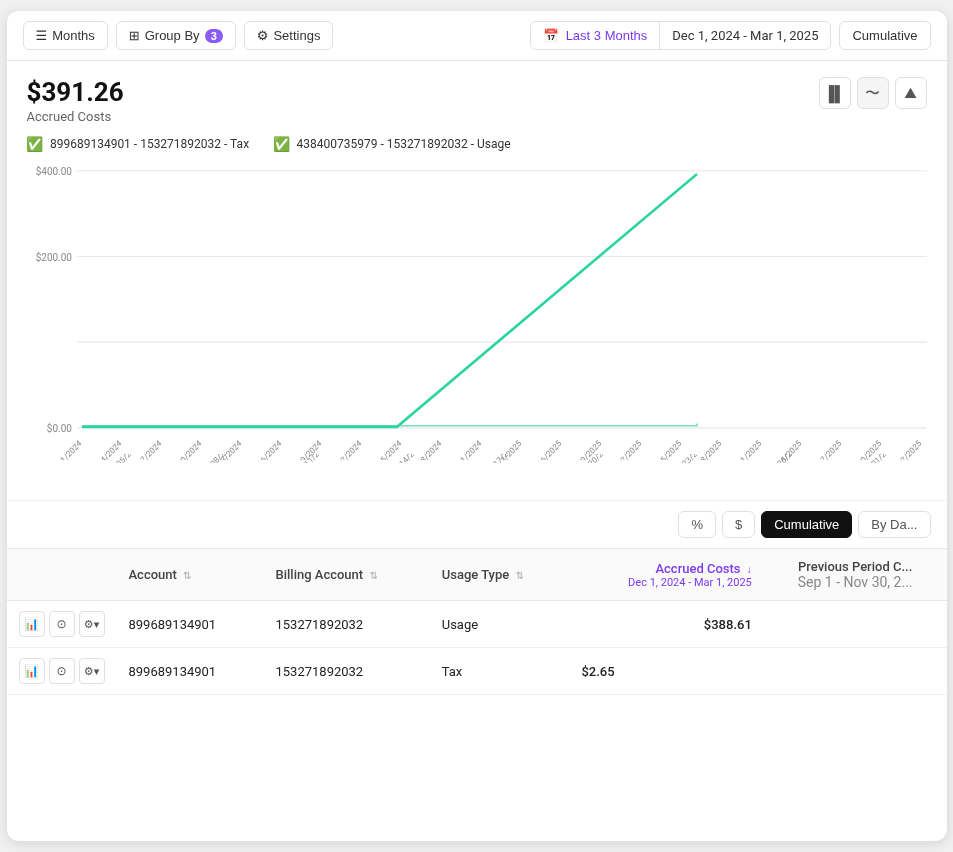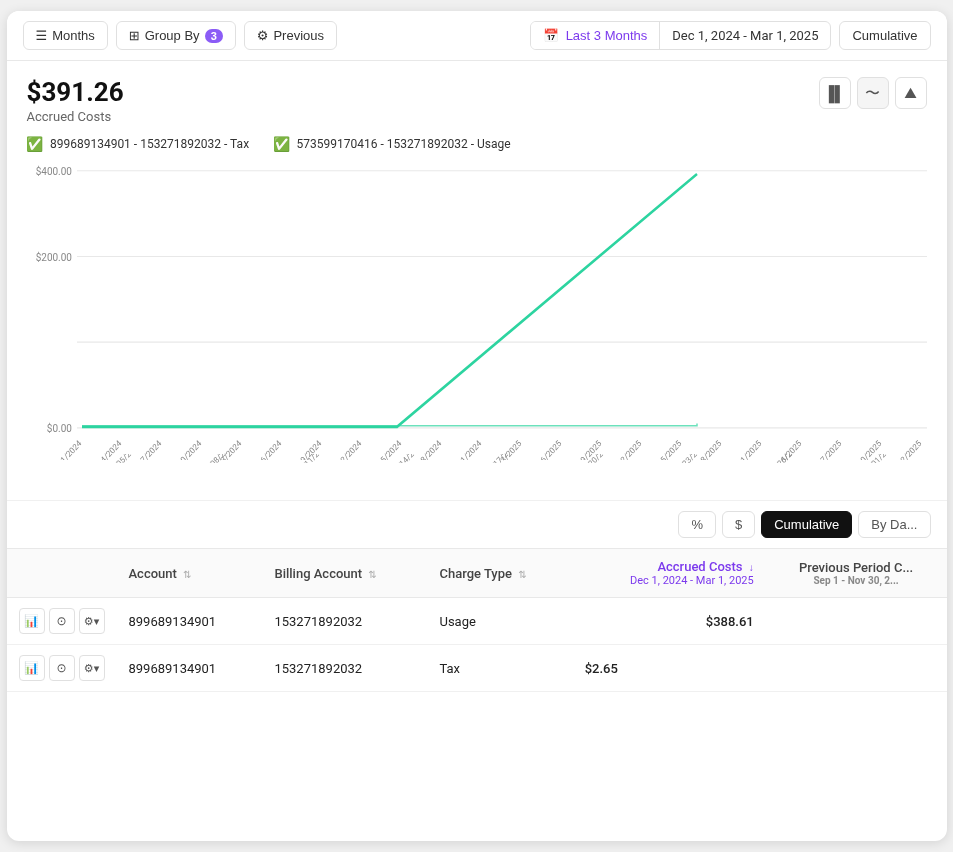--- a/index.html
+++ b/index.html
@@ -211,23 +211,23 @@
     }
     .data-table th.sorted {
       color: #7c3aed;
     }
     .data-table th .col-sub {
       font-size: 11px;
       color: #7c3aed;
       font-weight: 400;
     }
     .data-table th .col-sub-gray {
-      font-size: 10px;
+      font-size: 14px;
       color: #888;
-      font-weight: 700;
+      font-weight: 400;
     }
     .data-table td {
       padding: 10px 12px;
       border-bottom: 1px solid #f0f0f0;
       color: #222;
     }
     .data-table td.amount {
       font-weight: 500;
     }
     .row-actions {
@@ -270,21 +270,21 @@
       <span>☰</span>
       <span>Months</span>
     </button>
     <button class="toolbar-btn">
       <span>⊞</span>
       <span>Group By</span>
       <span class="badge">3</span>
     </button>
     <button class="toolbar-btn">
       <span>⚙</span>
-      <span>Previous</span>
+      <span>Settings</span>
     </button>
     <div class="spacer"></div>
     <div class="date-range-group">
       <button class="date-range-btn">
         <span>📅</span>
         <span>Last 3 Months</span>
       </button>
       <span class="date-range-text">Dec 1, 2024 - Mar 1, 2025</span>
     </div>
     <button class="cumulative-btn">Cumulative</button>
@@ -308,21 +308,21 @@
     </div>
   </div>
 
   <div class="legend">
     <div class="legend-item">
       <span class="legend-check">✅</span>
       <span>899689134901 - 153271892032 - Tax</span>
     </div>
     <div class="legend-item">
       <span class="legend-check">✅</span>
-      <span>573599170416 - 153271892032 - Usage</span>
+      <span>438400735979 - 153271892032 - Usage</span>
     </div>
   </div>
 
   <div class="chart-area">
     <svg viewBox="0 0 900 280" preserveAspectRatio="none">
 
       <line x1="50" y1="10" x2="900" y2="10" stroke="#e8e8e8" stroke-width="1"></line>
       <line x1="50" y1="90" x2="900" y2="90" stroke="#e8e8e8" stroke-width="1"></line>
       <line x1="50" y1="170" x2="900" y2="170" stroke="#e8e8e8" stroke-width="1"></line>
       <line x1="50" y1="250" x2="900" y2="250" stroke="#e8e8e8" stroke-width="1"></line>
@@ -388,21 +388,21 @@
           <th style="width:100px;"></th>
           <th>
             <span>Account</span>
             <span class="sort-icon">⇅</span>
           </th>
           <th>
             <span>Billing Account</span>
             <span class="sort-icon">⇅</span>
           </th>
           <th>
-            <span>Charge Type</span>
+            <span>Usage Type</span>
             <span class="sort-icon">⇅</span>
           </th>
           <th class="sorted" style="text-align:right;margin-top:20px;">
             <div>
               <span>Accrued Costs</span>
               <span class="sort-icon purple">↓</span>
             </div>
             <div class="col-sub">Dec 1, 2024 - Mar 1, 2025</div>
           </th>
           <th style="text-align:center;">

